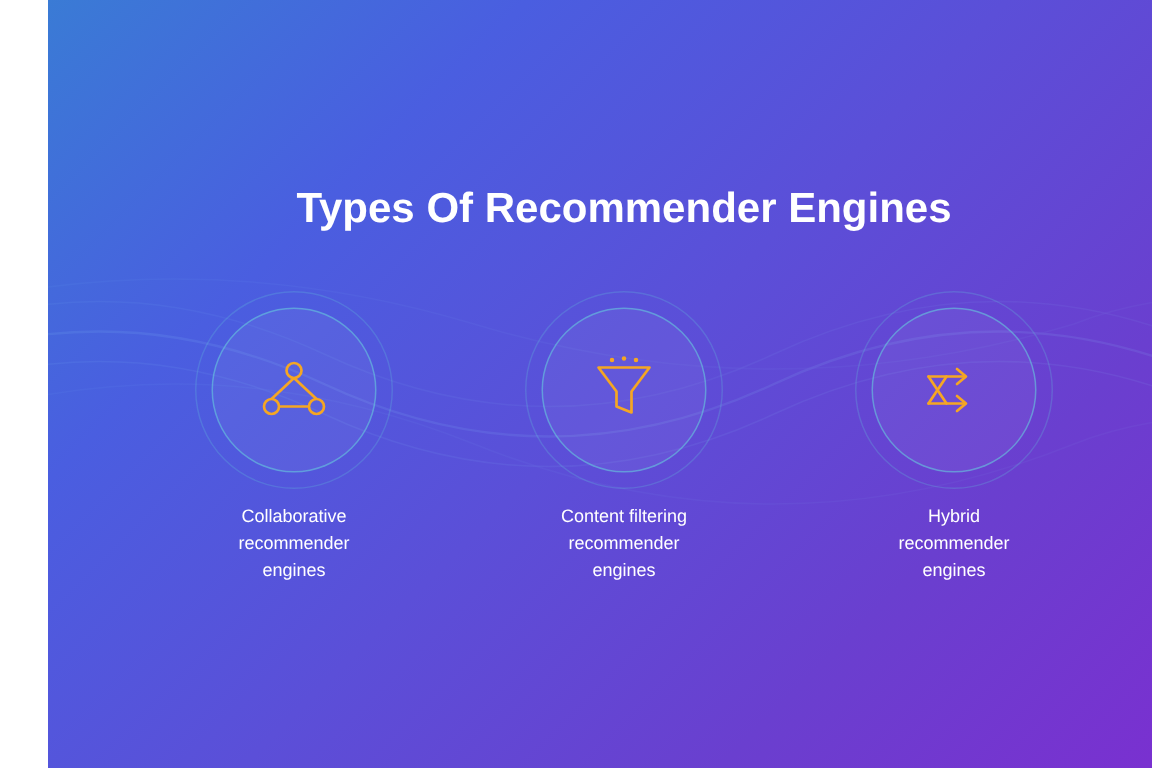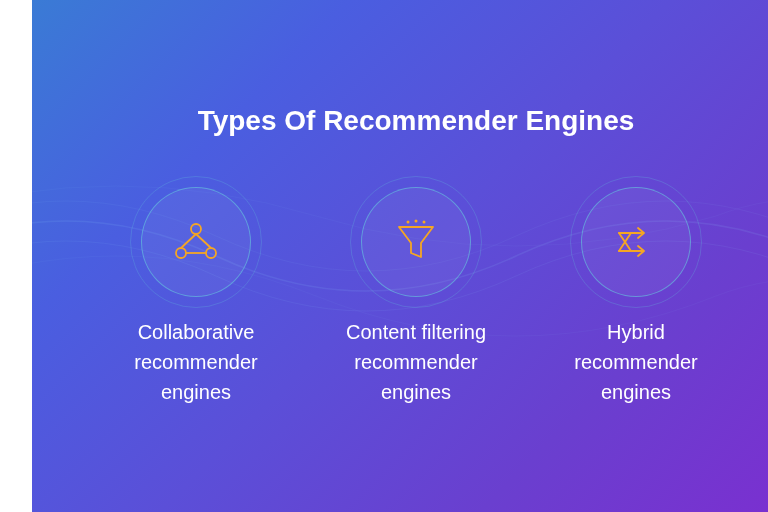--- a/index.html
+++ b/index.html
@@ -81,21 +81,21 @@
       content: '';
       position: absolute;
       width: 130px;
       height: 130px;
       border-radius: 50%;
       border: 1px solid rgba(100, 200, 220, 0.25);
     }
 
     .card-label {
       color: #ffffff;
-      font-size: 20px;
+      font-size: 12px;
       text-align: center;
       line-height: 1.5;
       font-weight: 400;
     }
 
     
     .icon-svg {
       width: 50px;
       height: 50px;
     }

